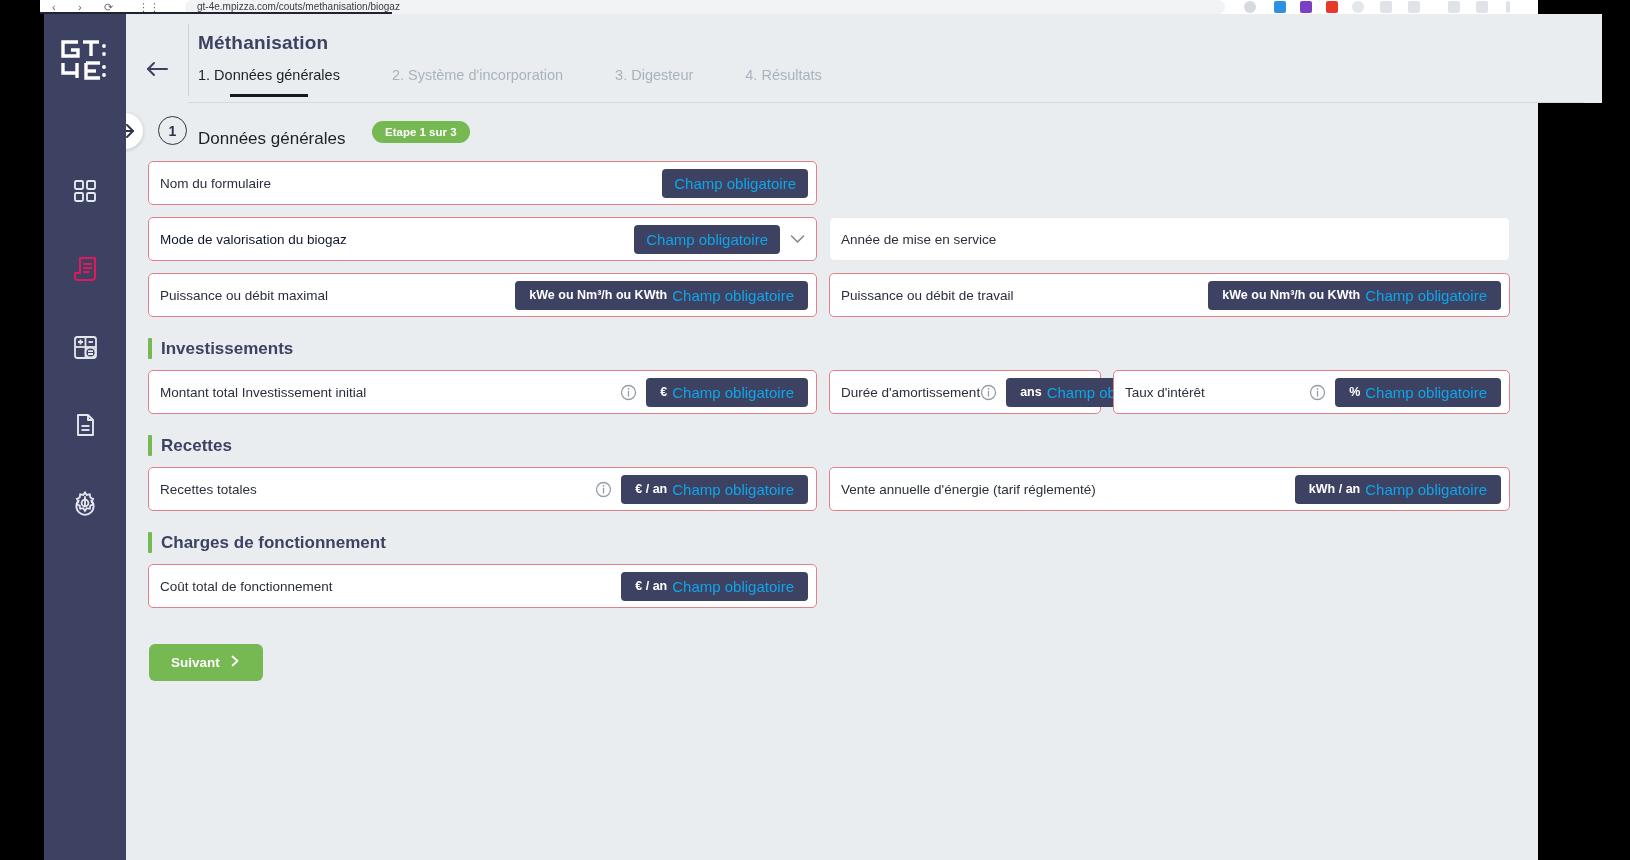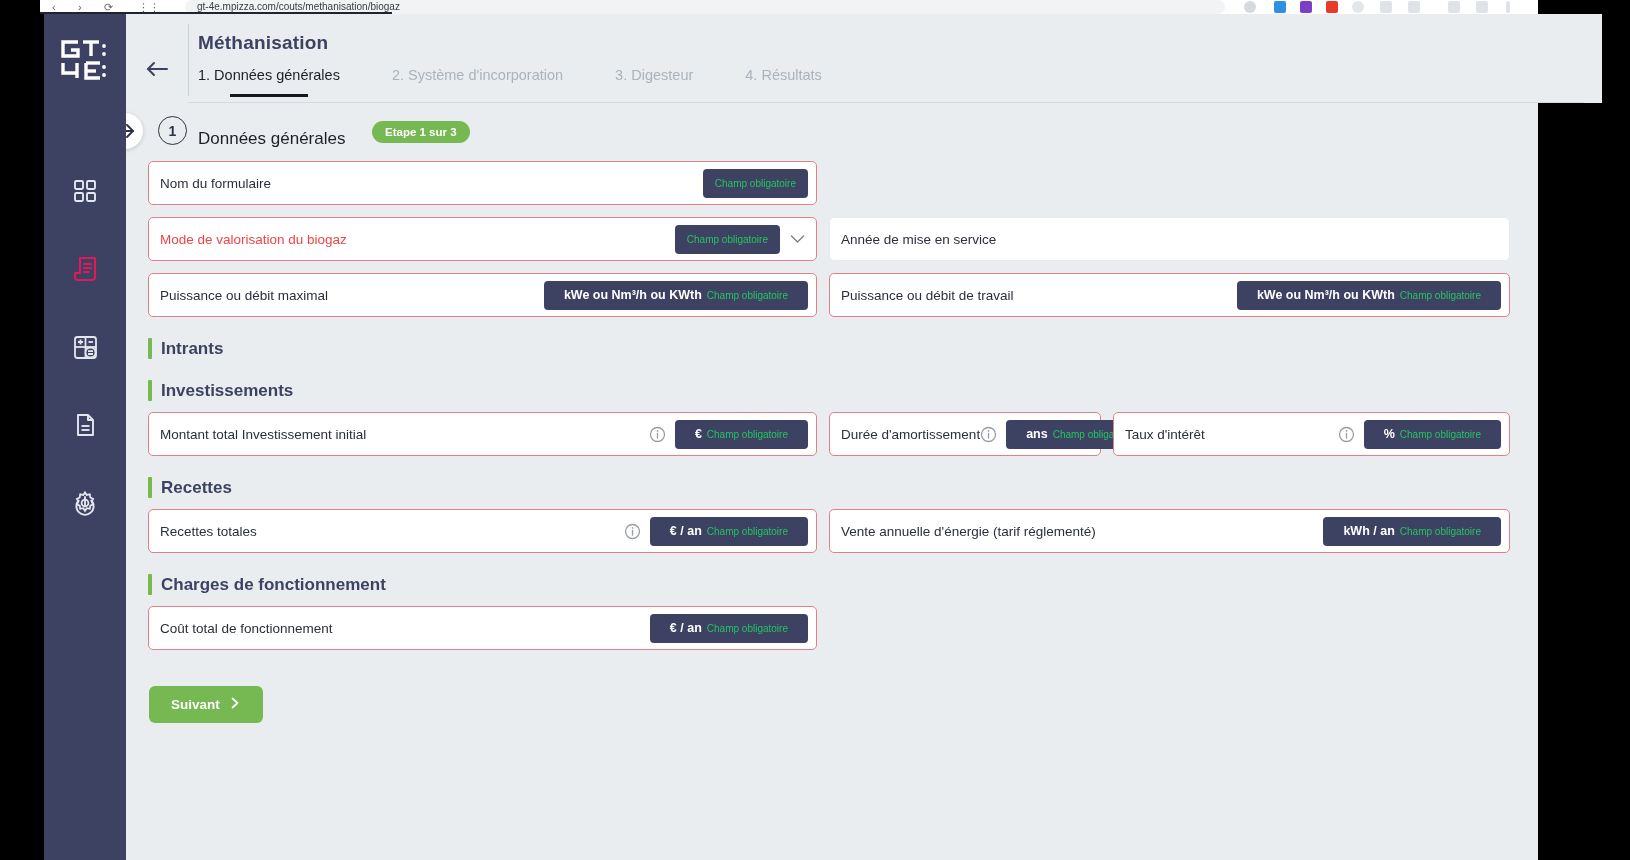--- a/index.html
+++ b/index.html
@@ -115,32 +115,32 @@
     border:1px solid #e2808a;
     border-radius:5px;
     height:44px;
     display:flex; align-items:center;
     padding:0 8px 0 11px;
   }
   .field.ok { border-color:#e6ebee; }
   .field .label {
     font-size:13.5px; color:#2a2f3a; white-space:nowrap;
   }
-  .field.ok .label, .field.placeholder .label { color:#ef4444; }
+  .field.ok .label, .field.placeholder .label { color:#0f172a; }
   .field .spacer { flex:1 1 auto; }
 
   .info-ico { margin-right:9px; display:flex; align-items:center; opacity:.72; cursor:pointer; }
 
   .unit-badge {
     background:#3d4263; border-radius:4px;
     height:29px; display:flex; align-items:center; gap:5px;
-    padding:0 20px; white-space:nowrap; cursor:pointer;
+    padding:0 14px; white-space:nowrap; cursor:pointer;
   }
   .unit-badge .u { font-size:12.5px; font-weight:bold; color:#ffffff; }
-  .unit-badge .req { font-size:10px; color:#22c55e; }
+  .unit-badge .req { font-size:15px; color:#0ea5e9; }
   .unit-badge.noreq { padding:0 12px; }
 
   .chevron { margin-left:10px; margin-right:3px; display:flex; align-items:center; cursor:pointer; }
 
   
   .w-half { width:669px; }
   .w-third { width:272px; }
   .grow { flex:1 1 auto; }
 
   
@@ -359,24 +359,20 @@
           <span class="label">Puissance ou débit de travail</span>
           <span class="spacer"></span>
           <span class="unit-badge">
             <span class="u">kWe ou Nm³/h ou KWth</span>
             <span class="req">Champ obligatoire</span>
           </span>
         </div>
       </div>
 
       
-      <div class="section-head">
-        <span class="bar"></span>
-        <span class="txt">Intrants</span>
-      </div>
 
       
       <div class="section-head">
         <span class="bar"></span>
         <span class="txt">Investissements</span>
       </div>
       <div class="field-row">
         <div class="field w-half">
           <span class="label">Montant total Investissement initial</span>
           <span class="spacer"></span>

